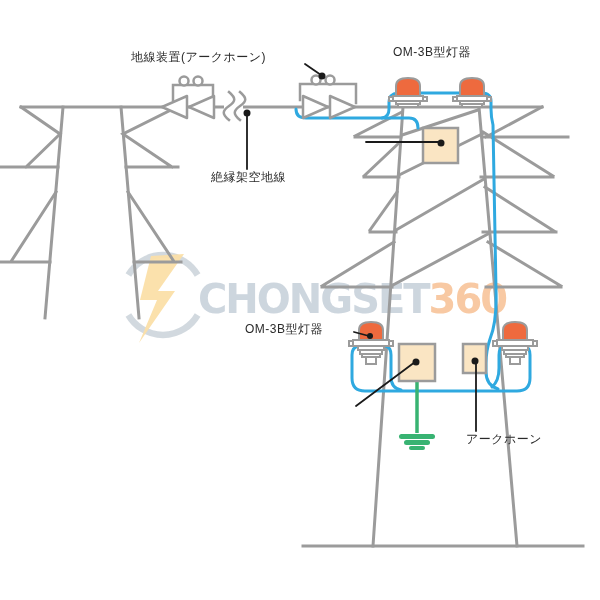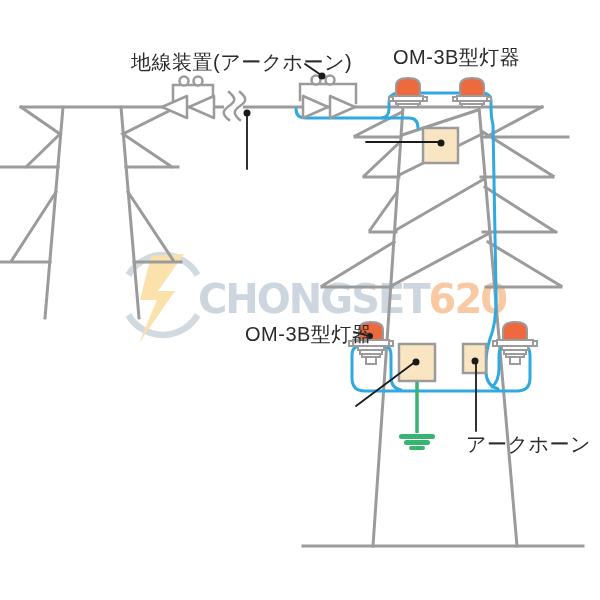--- a/index.html
+++ b/index.html
@@ -2,21 +2,21 @@
 <html style="--structure: #9b9b9b; --cable: #2fa9e0; --lamp: #ee6a3e; --box: #fae5c3; --ground_green: #38b372; --pointer: #1a1a1a; --text: #2a2a2a; --wm_circle: #cdd5dc; --wm_bolt: #fbdfa8; --wm_text: #c5cfd9; --wm_suffix: #f7c093;"><head>
 <meta charset="utf-8">
 <style>
   html,body{margin:0;padding:0;background:#fff;}
   .stage{
     position:relative;width:600px;height:600px;background:#ffffff;overflow:hidden;
     font-family:"Liberation Sans","DejaVu Sans",sans-serif;
   }
   .stage svg{position:absolute;left:0;top:0;z-index:2;}
   .label{
-    position:absolute;z-index:3;font-size:20px;line-height:1.15;
+    position:absolute;z-index:3;font-size:12px;line-height:1.15;
     color:var(--text);letter-spacing:.5px;white-space:nowrap;font-weight:500;
   }
   .wm-text{
     position:absolute;left:198px;top:276px;z-index:1;
     font-size:40px;font-weight:800;letter-spacing:-2px;opacity:.85;
     font-family:"DejaVu Sans","Liberation Sans",sans-serif;white-space:nowrap;
   }
   .wm-brand{color:var(--wm_text);}
   .wm-suffix{color:var(--wm_suffix);}
   
@@ -34,21 +34,21 @@
   .part{fill:#fff;stroke:var(--structure);stroke-width:2;}
   .wmc{stroke:var(--wm_circle);stroke-width:6.5;fill:none;opacity:.9;}
   .wmb{fill:var(--wm_bolt);opacity:.95;}
   .gap{fill:#fff;stroke:none;}
 </style>
 </head>
 <body>
 
 <div class="stage">
 
-  <div class="wm-text"><span class="wm-brand">CHONGSET</span><span class="wm-suffix">620</span></div>
+  <div class="wm-text"><span class="wm-brand">CHONGSET</span><span class="wm-suffix">360</span></div>
 
   <svg width="600" height="600" viewBox="0 0 600 600">
     <defs>
       <g id="lampT">
         <path class="dome" d="M-12 18 V8 Q-12 0 0 0 Q12 0 12 8 V18 Z"></path>
         <rect class="part" x="-19" y="19" width="4" height="4"></rect>
         <rect class="part" x="15" y="19" width="4" height="4"></rect>
         <rect class="part" x="-15" y="18" width="30" height="5"></rect>
         <rect class="part" x="-12" y="23" width="24" height="3"></rect>
         <rect class="part" x="-10" y="26" width="20" height="3"></rect>
@@ -150,15 +150,16 @@
         <circle class="dot" cx="370" cy="336" r="3"></circle>
       <path class="blk" d="M356 406 L415 362"></path>
         <circle class="dot" cx="416" cy="362" r="3.5"></circle>
       <path class="blk" d="M476 431 V362"></path>
         <circle class="dot" cx="475" cy="361" r="3.5"></circle>
     </g>
   </svg>
 
   <div class="label" style="left:131px;top:51px">地線装置(アークホーン)</div>
   <div class="label" style="left:393px;top:46px">OM-3B型灯器</div>
+  <div class="label" style="left:211px;top:171px">絶縁架空地線</div>
   <div class="label" style="left:245px;top:323px">OM-3B型灯器</div>
   <div class="label" style="left:466px;top:433px">アークホーン</div>
 </div>
 
 </body></html>

